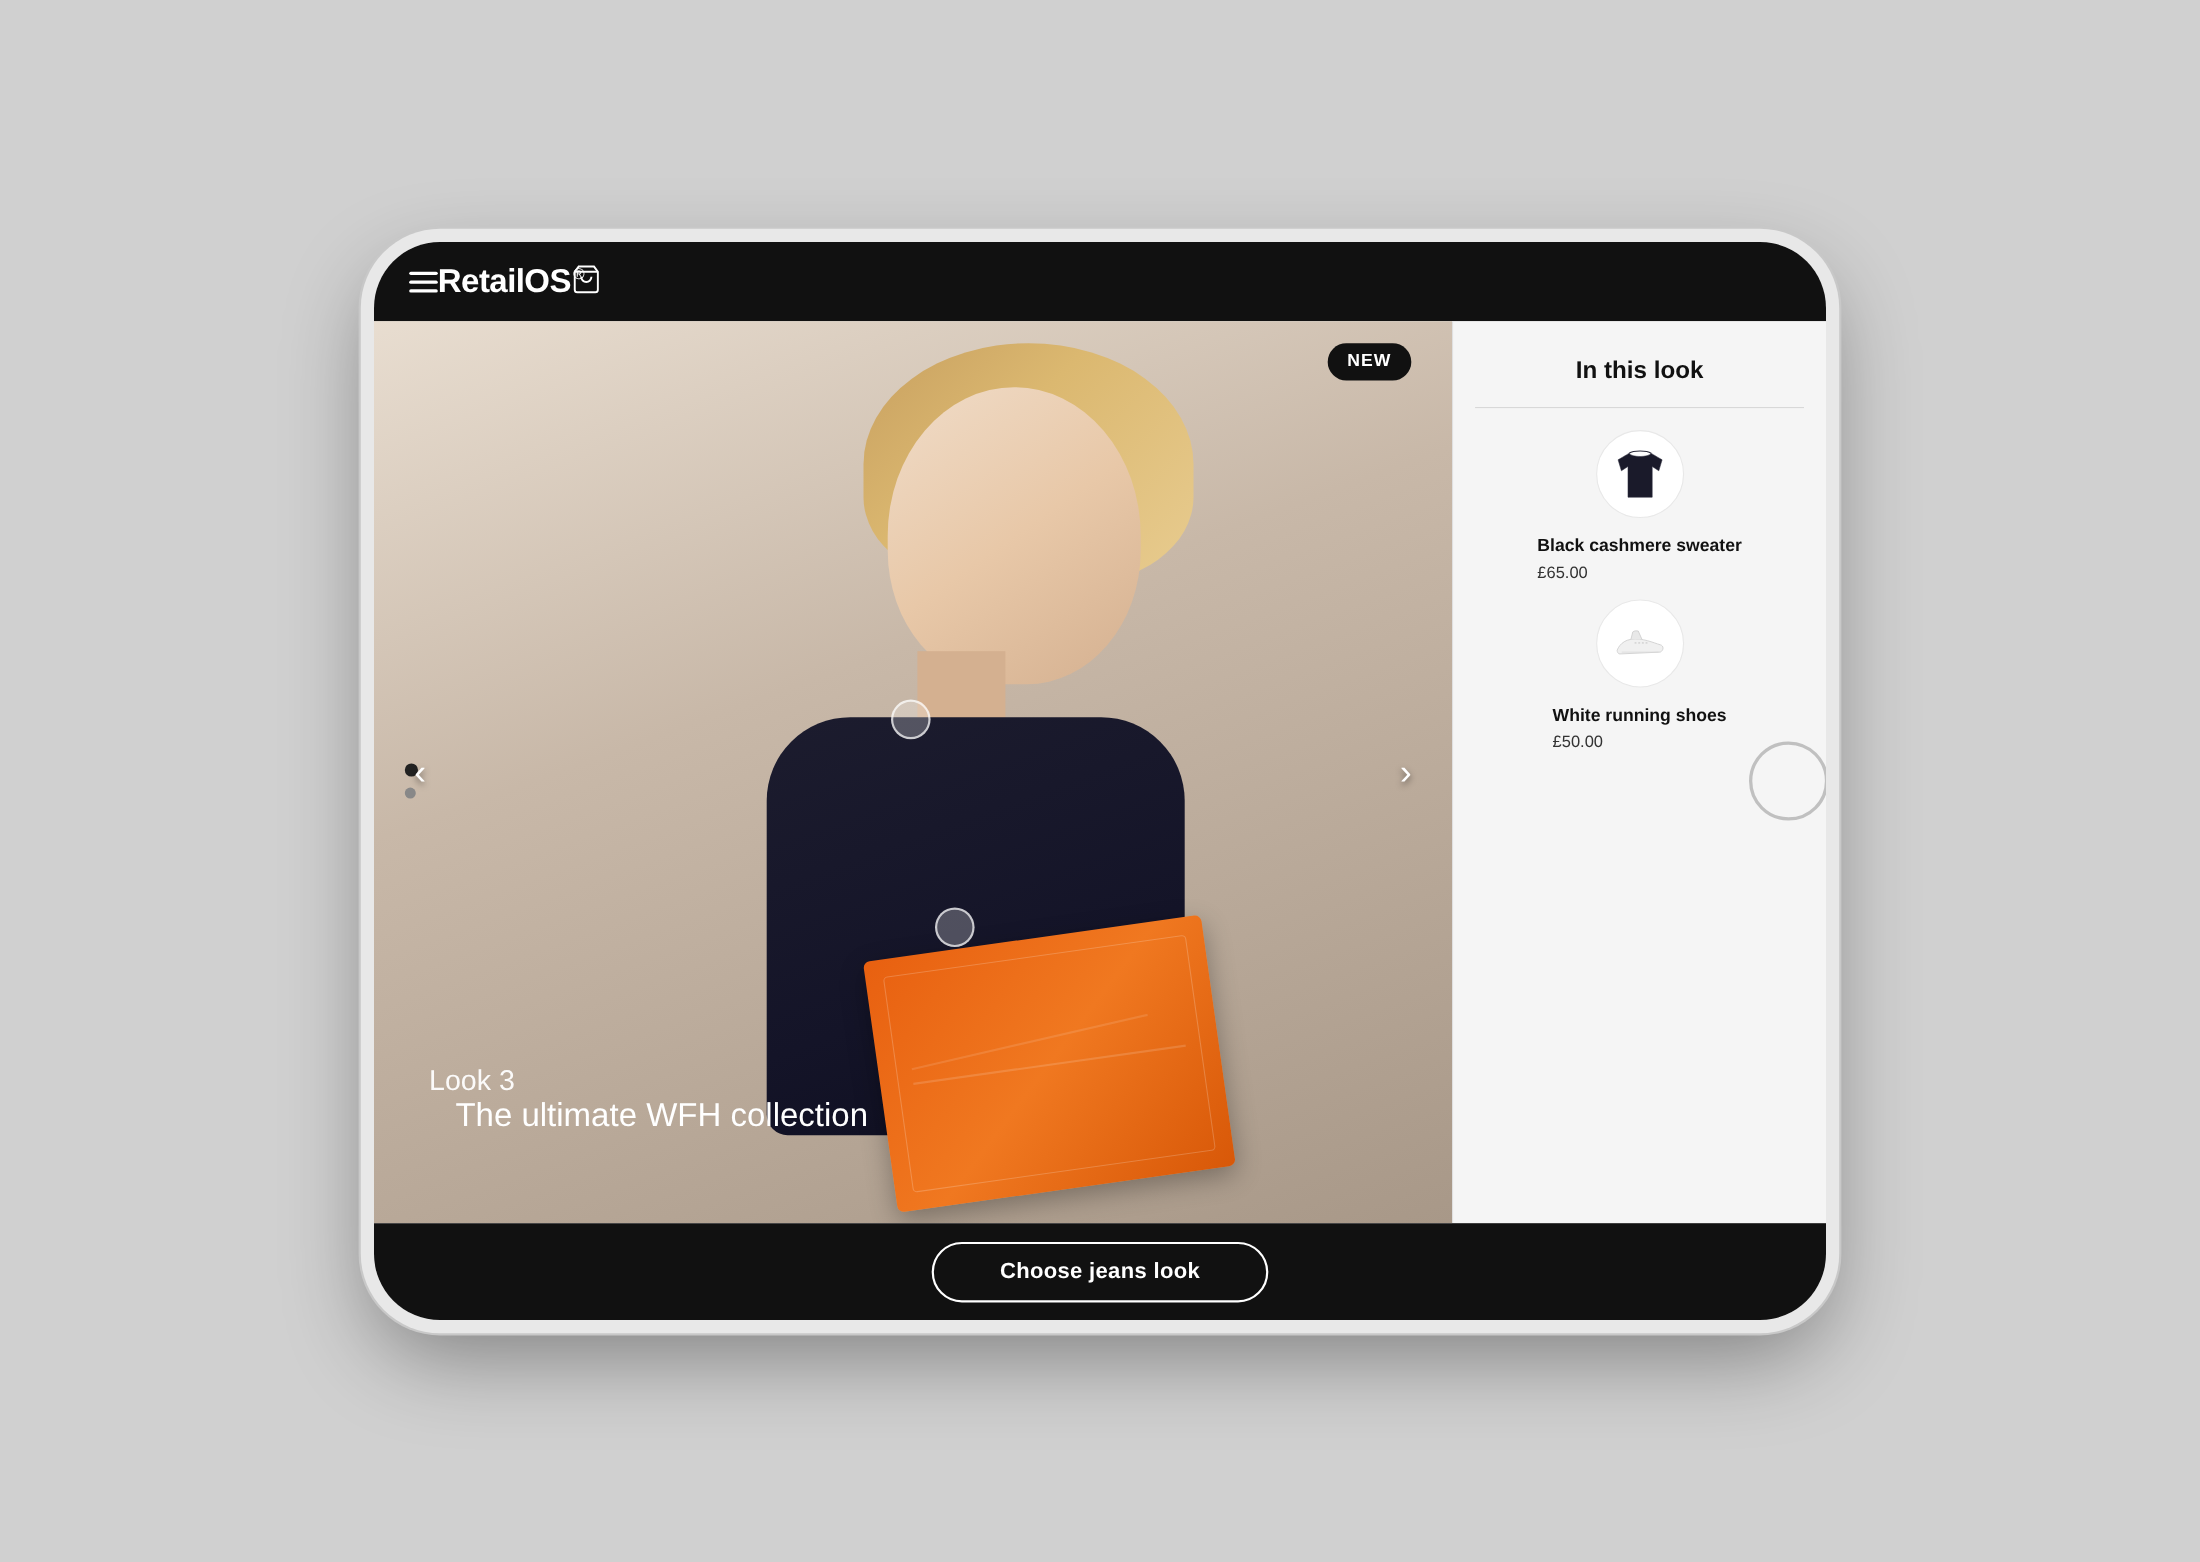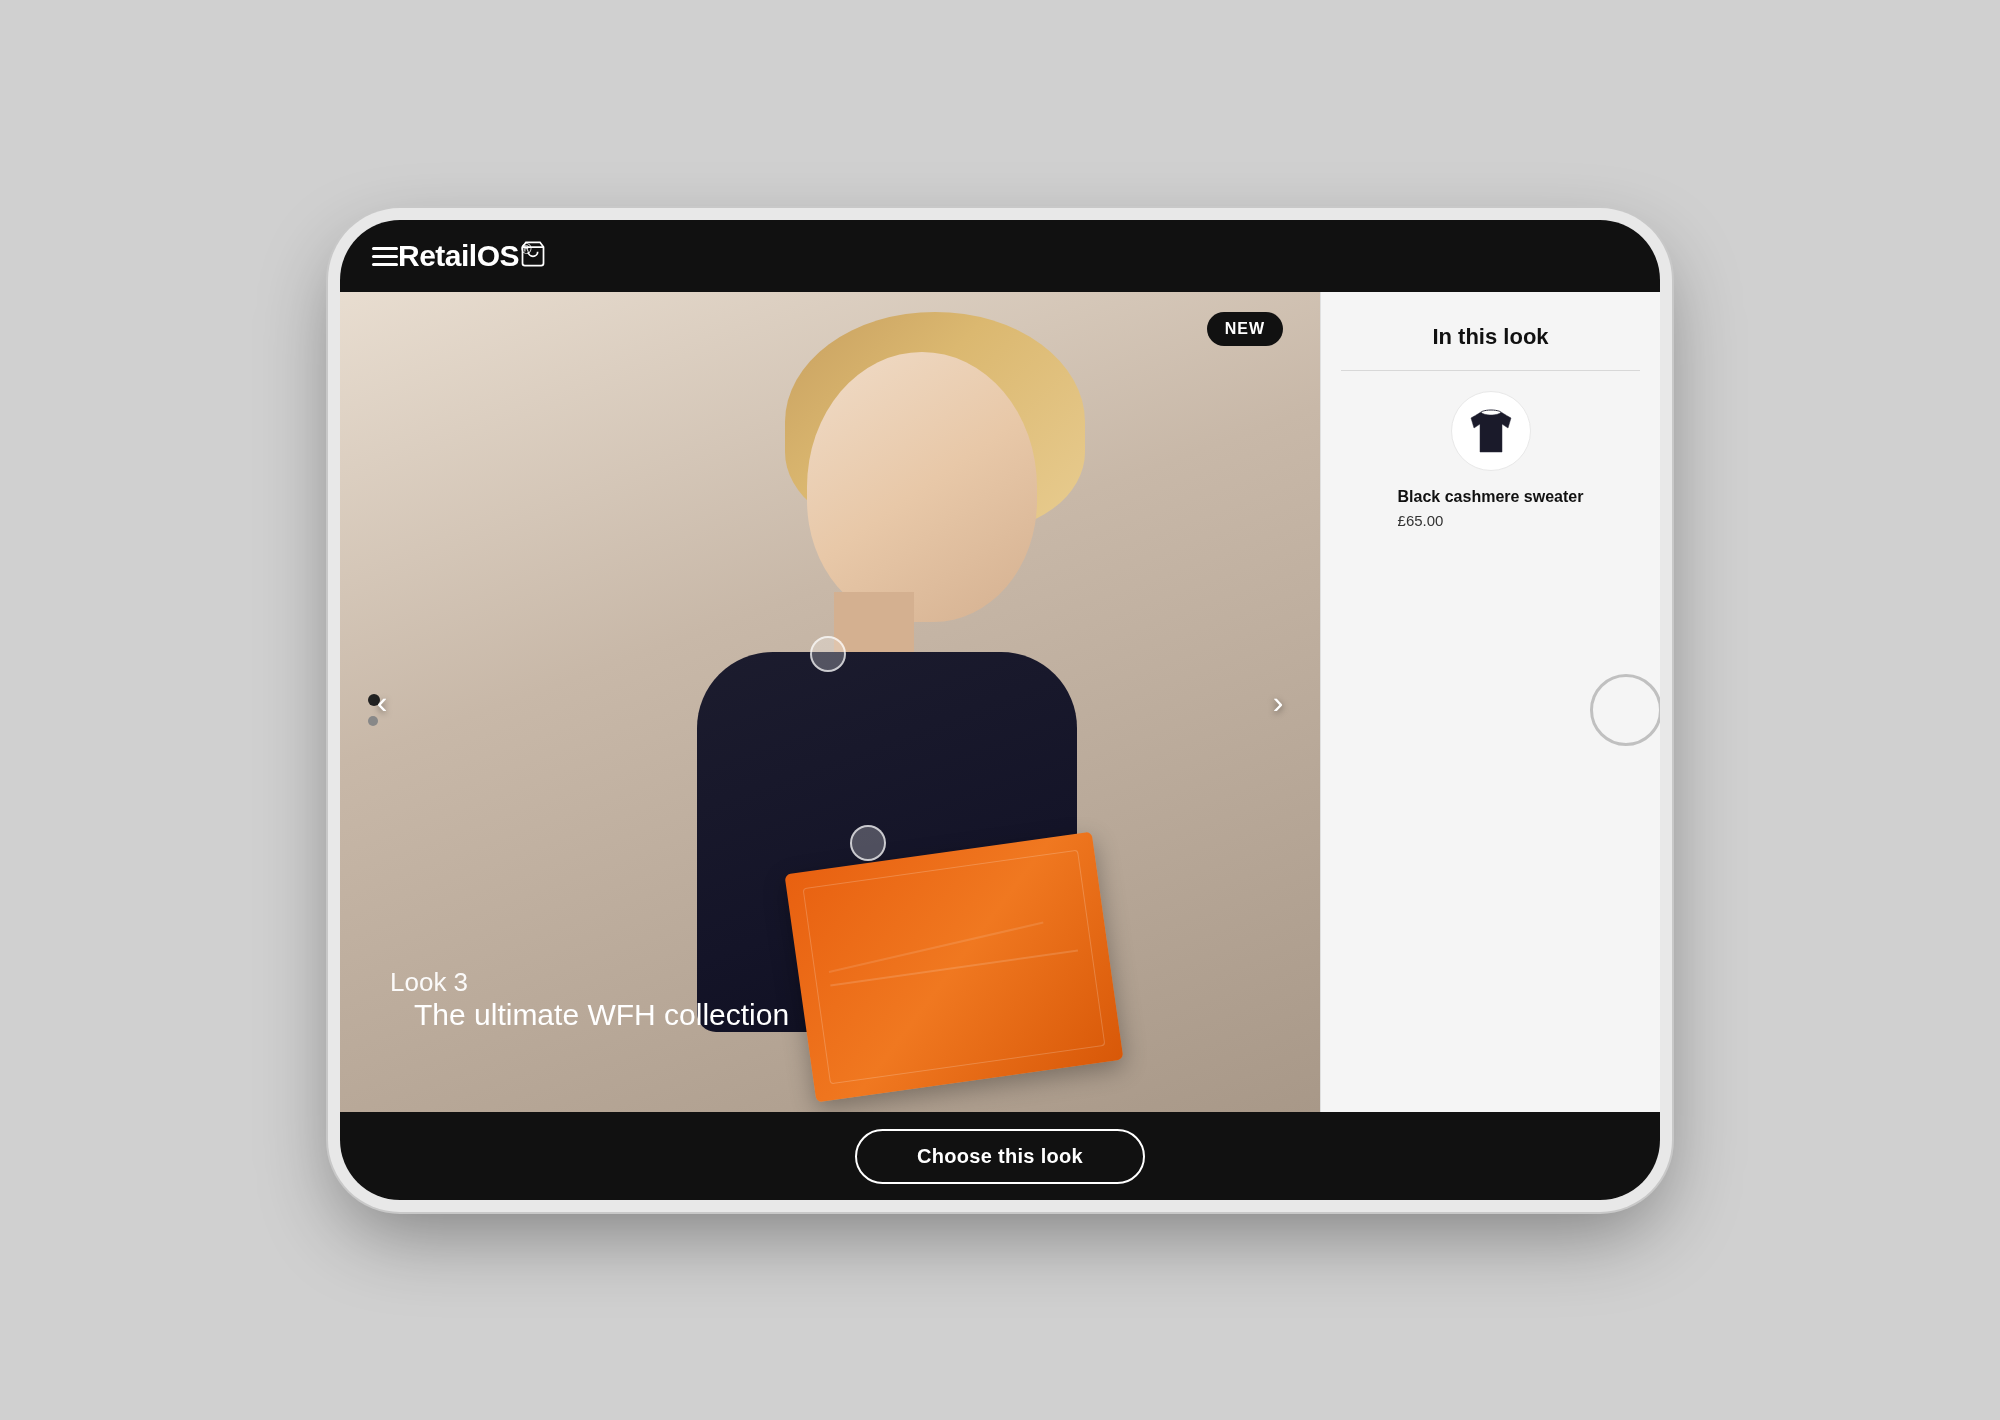--- a/index.html
+++ b/index.html
@@ -405,22 +405,36 @@
               <path d="M15 8 C15 8 18 6 25 6 C32 6 35 8 35 8" fill="none" stroke="#2a2a3a" stroke-width="1"></path>
             </svg>
           </div>
           <div class="product-info">
             <div class="product-name">Black cashmere sweater</div>
             <div class="product-price">£65.00</div>
           </div>
         </div>
 
 
+        <div class="product-item">
+          <div class="product-thumb">
+            <svg class="shoes-svg" viewBox="0 0 60 40" fill="none" xmlns="http://www.w3.org/2000/svg">
+              <path d="M5 28 C5 28 8 18 20 16 C32 14 45 20 52 22 C56 23 56 28 52 30 L8 32 C6 32 5 30 5 28Z" fill="#f0f0f0" stroke="#d0d0d0" stroke-width="1"></path>
+              <path d="M20 16 L22 8 C22 8 24 6 28 7 L32 16" fill="#e8e8e8" stroke="#c8c8c8" stroke-width="0.8"></path>
+              <path d="M10 30 L50 30" stroke="#d8d8d8" stroke-width="0.8"></path>
+              <path d="M24 20 L38 20" stroke="#c0c0c0" stroke-width="1" stroke-dasharray="2,2"></path>
+            </svg>
+          </div>
+          <div class="product-info">
+            <div class="product-name">White running shoes</div>
+            <div class="product-price">£50.00</div>
+          </div>
+        </div>
 
       </div>
     </div>
   </div>
 
   <div class="bottom-bar">
-    <button class="choose-button">Choose this look</button>
+    <button class="choose-button">Choose jeans look</button>
   </div>
 
 </div>
 
 </body></html>

